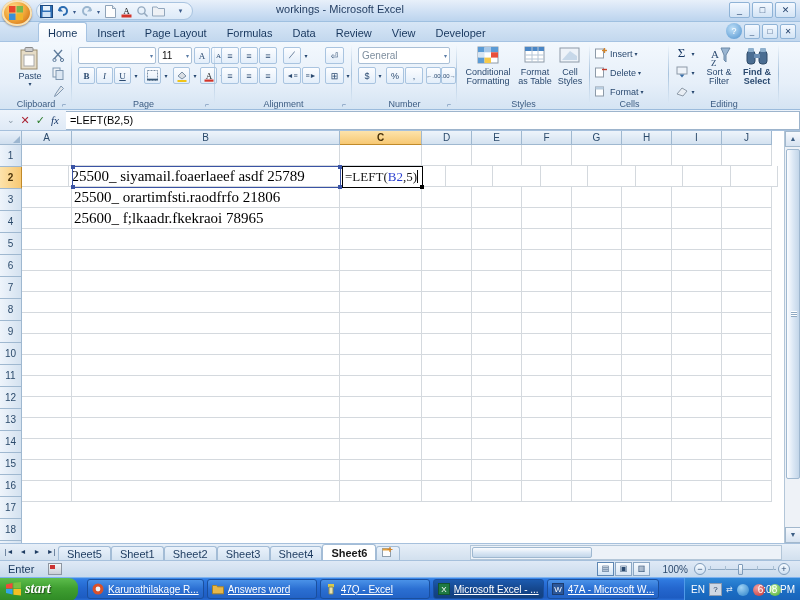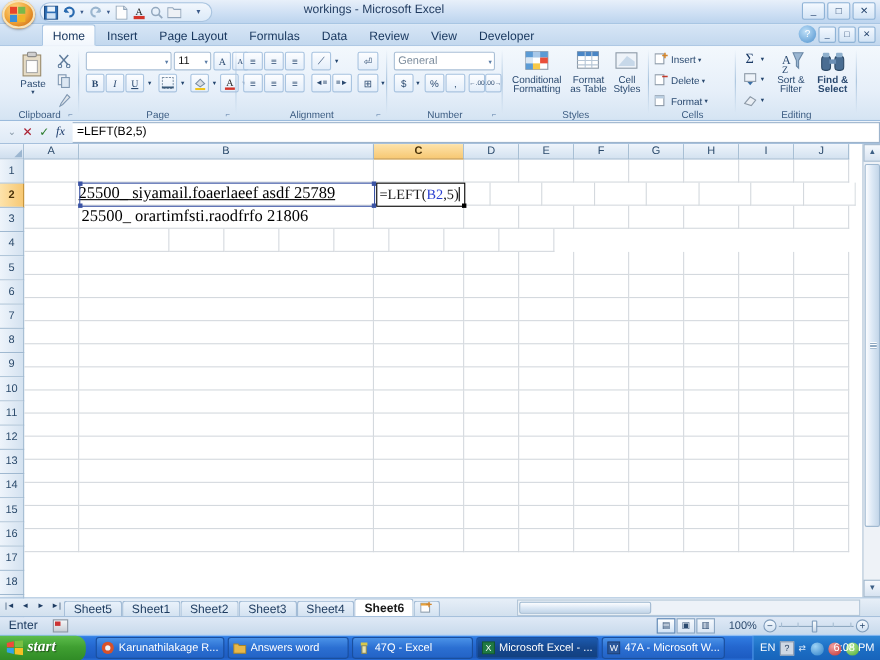--- a/index.html
+++ b/index.html
@@ -330,21 +330,21 @@
   }
   .tasks { display:flex; align-items:center; gap:3px; margin-left:9px; }
   .task {
     height:20px; min-width:110px; max-width:118px;
     background:linear-gradient(#4a92e8,#2b6fd2 50%,#2363c6);
     border:1px solid #1a4f9e; border-radius:3px;
     display:flex; align-items:center; padding:0 4px; gap:4px;
     font-size:10px; color:#fff; overflow:hidden; white-space:nowrap;
   }
   .task .tico { width:12px; height:12px; flex:none; }
-  .task .tlabel { overflow:hidden; text-overflow:ellipsis; }
+  .task .tlabel { overflow:hidden; text-overflow:ellipsis;text-decoration:underline; }
   .tray {
     position:absolute; right:0; top:0; height:23px; width:116px;
     background:linear-gradient(#2f88d8,#1c6ec4 50%,#1763ba);
     border-left:1px solid #4f9ae8;
     display:flex; align-items:center; gap:4px; padding-left:6px;
   }
   .tray .lang { font-size:10px; color:#fff; }
   .tray .tbox {
     width:13px;height:13px;background:#cfd8e4;border:1px solid #8c9bb0;
     font-size:8px;color:#203a5c;text-align:center;line-height:11px;
@@ -731,21 +731,21 @@
         <div class="cell" style="width:50px;"></div>
         <div class="cell" style="width:50px;"></div>
         <div class="cell" style="width:50px;"></div>
         <div class="cell" style="width:50px;"></div>
         <div class="cell" style="width:50px;"></div>
         <div class="cell" style="width:50px;"></div>
       </div>
 
       <div class="crow">
         <div class="cell" style="width:50px;"></div>
-        <div class="cell" style="width:316px;text-decoration:underline;">25500_  siyamail.foaerlaeef asdf 25789</div>
+        <div class="cell" style="width:316px;">25500_  siyamail.foaerlaeef asdf 25789</div>
         <div class="cell" style="width:82px;"></div>
         <div class="cell" style="width:50px;"></div>
         <div class="cell" style="width:50px;"></div>
         <div class="cell" style="width:50px;"></div>
         <div class="cell" style="width:50px;"></div>
         <div class="cell" style="width:50px;"></div>
         <div class="cell" style="width:50px;"></div>
         <div class="cell" style="width:50px;"></div>
       </div>
 
@@ -757,20 +757,21 @@
         <div class="cell" style="width:50px;"></div>
         <div class="cell" style="width:50px;"></div>
         <div class="cell" style="width:50px;"></div>
         <div class="cell" style="width:50px;"></div>
         <div class="cell" style="width:50px;"></div>
         <div class="cell" style="width:50px;"></div>
       </div>
 
       <div class="crow">
         <div class="cell" style="width:50px;"></div>
+        <div class="cell" style="width:268px;">25600_  f;lkaadr.fkekraoi 78965</div>
         <div class="cell" style="width:82px;"></div>
         <div class="cell" style="width:50px;"></div>
         <div class="cell" style="width:50px;"></div>
         <div class="cell" style="width:50px;"></div>
         <div class="cell" style="width:50px;"></div>
         <div class="cell" style="width:50px;"></div>
         <div class="cell" style="width:50px;"></div>
         <div class="cell" style="width:50px;"></div>
       </div>
 

